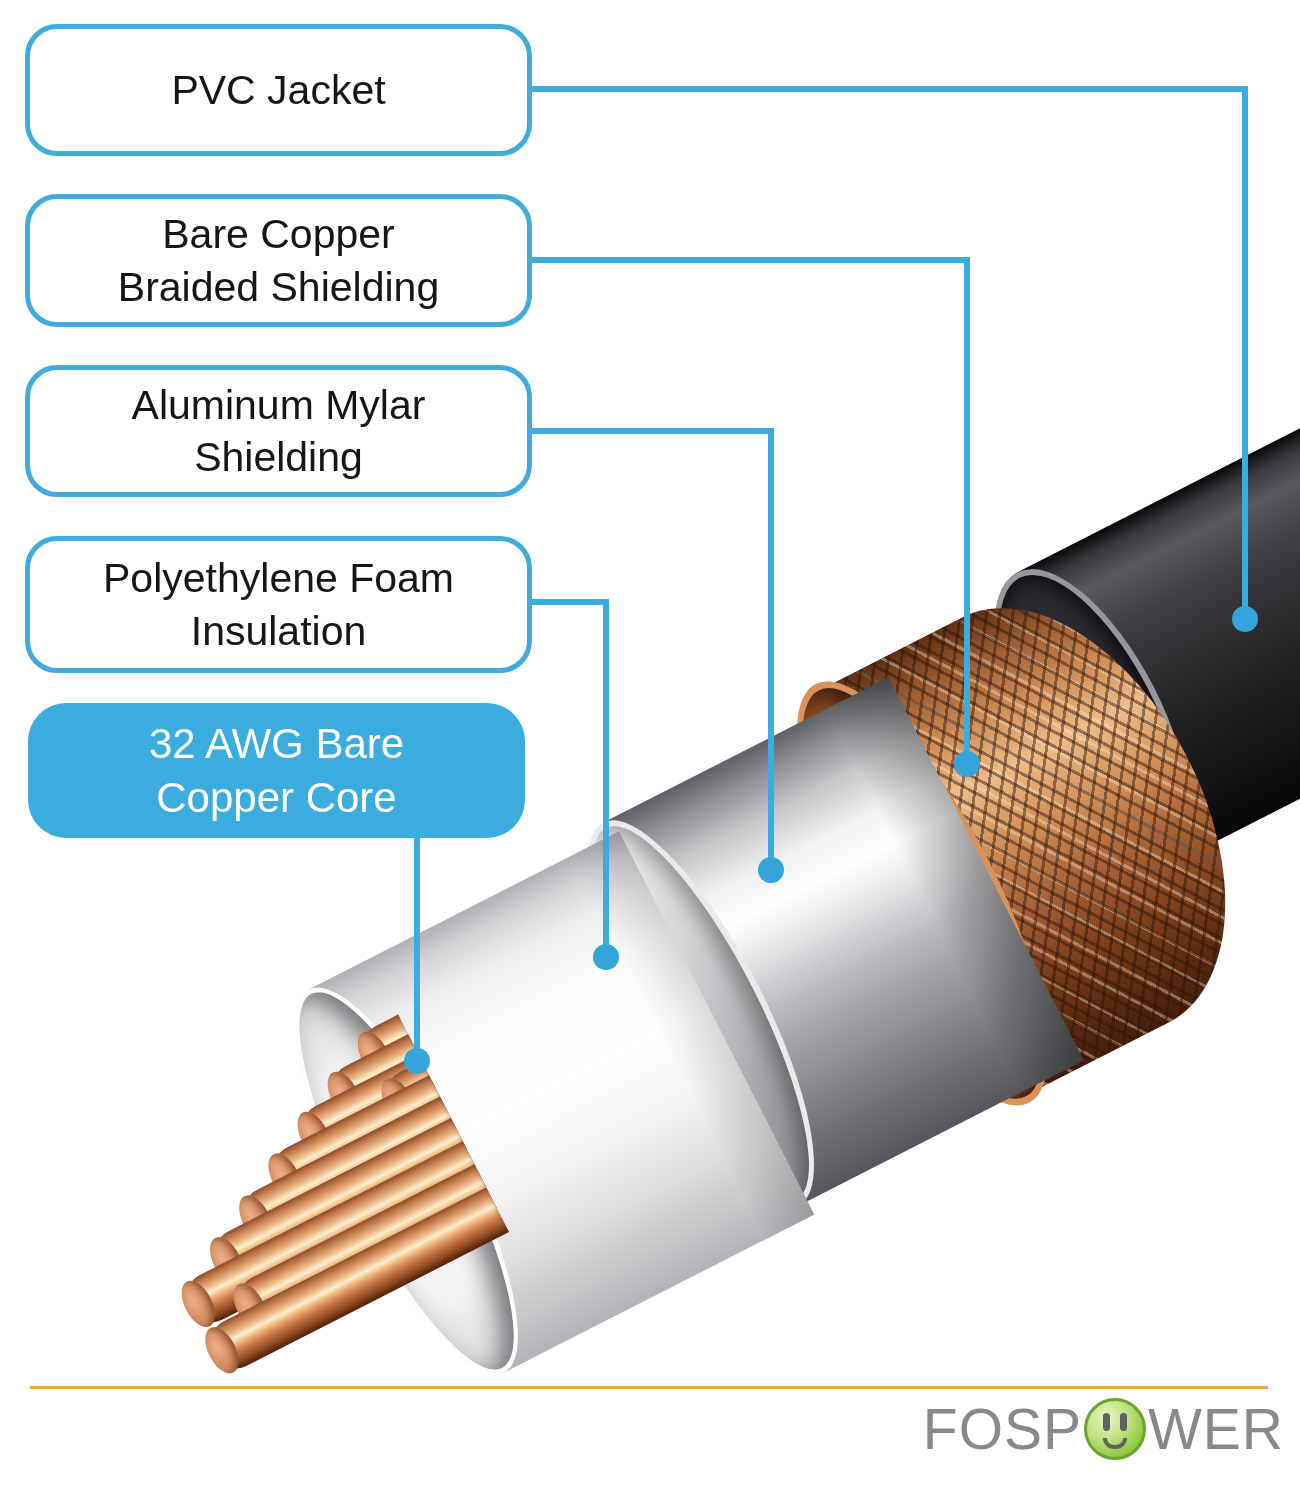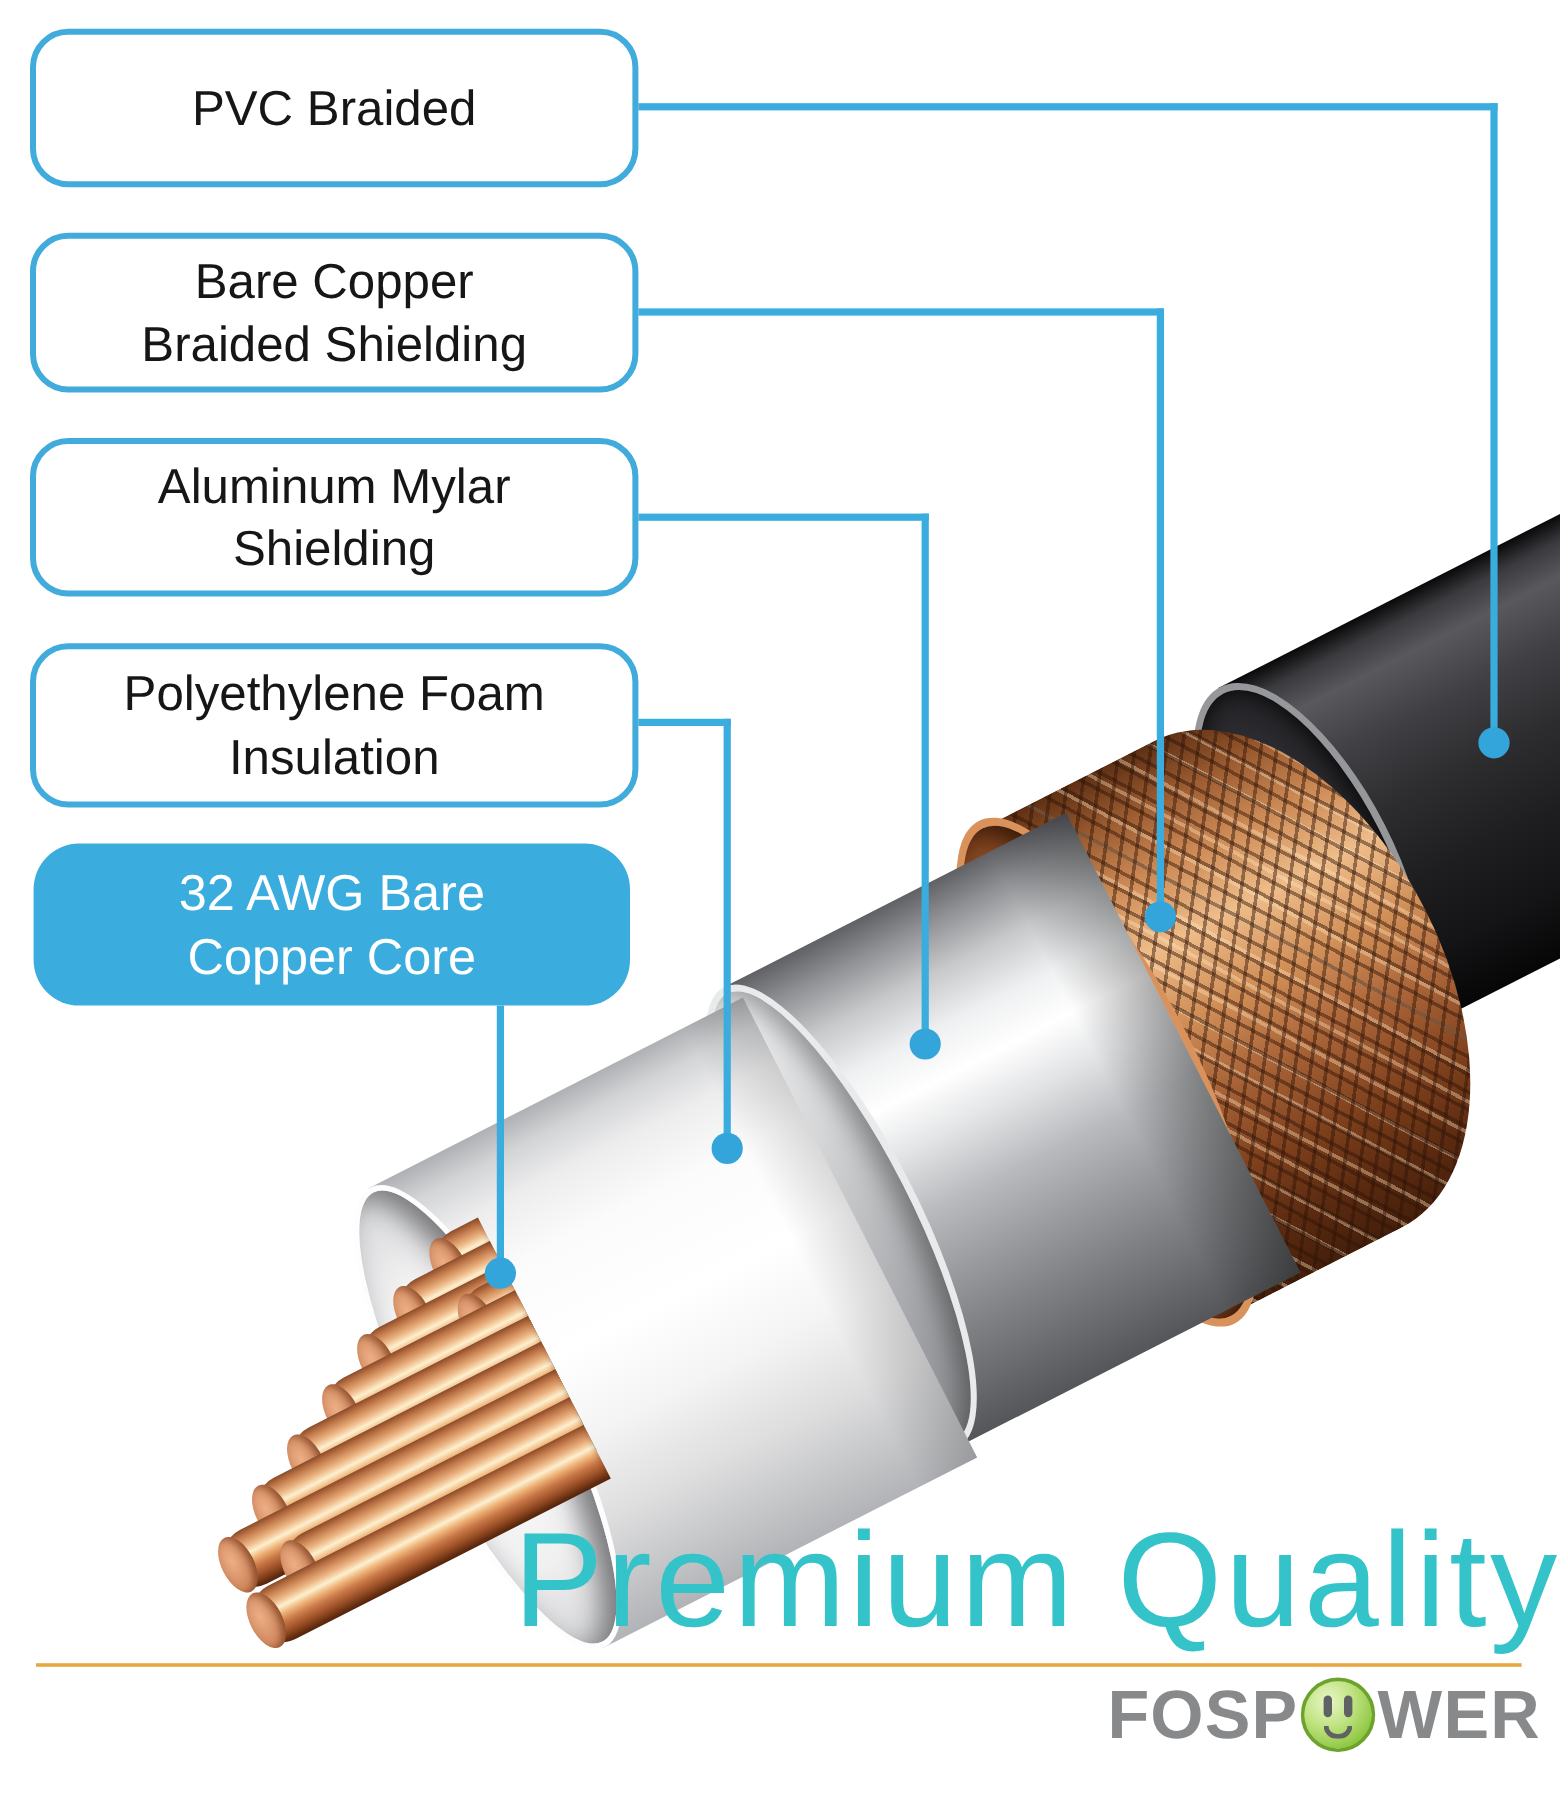--- a/index.html
+++ b/index.html
@@ -72,37 +72,37 @@
   .strand::before{content:"";position:absolute;left:-3px;top:0;width:27px;height:50px;
     border-radius:50%;
     background:radial-gradient(ellipse at 38% 40%,#edaf86 0%,#d28a60 55%,#b06a42 85%,#9c5a36 100%);
     box-shadow:inset -4px 0 6px rgba(105,50,20,.55);}
 
   
   .tagline{position:absolute;left:428px;top:1252px;font-size:112px;letter-spacing:3px;
            color:#35C3CA;z-index:4;white-space:nowrap;}
   .divider{position:absolute;left:30px;top:1386px;width:1238px;height:3px;background:#E9A83F;z-index:4;}
   .logo{position:absolute;right:16px;top:1398px;display:flex;align-items:center;z-index:4;
-        color:#87898B;font-weight:bold;font-size:57px;letter-spacing:1px;}
+        color:#87898B;font-weight:normal;font-size:57px;letter-spacing:1px;}
   .logo-text{line-height:1;}
   .outlet{width:62px;height:62px;border-radius:50%;margin:0 2px;position:relative;
           box-sizing:border-box;border:3px solid #6da32c;
           background:radial-gradient(circle at 35% 30%,#e9f6c9 0%,#c0e381 40%,#8CC63F 78%,#7ab32e 100%);}
   .outlet .slot{position:absolute;width:7px;height:18px;border-radius:4px;background:#5f6163;top:12px;}
   .outlet .slot.left{left:16px;} .outlet .slot.right{right:16px;}
   .outlet .smile{position:absolute;left:50%;transform:translateX(-50%);bottom:8px;width:24px;height:11px;
           border:4px solid #5f6163;border-top:none;border-radius:0 0 24px 24px;box-sizing:border-box;}
 </style>
 </head>
 <body>
 
 <div class="page">
 
   <div class="label-box" style="top:24px;height:132px;">
-    <span>PVC Braided</span>
+    <span>PVC Jacket</span>
   </div>
   <div class="label-box" style="top:194px;height:133px;">
     <span>Bare Copper
 Braided Shielding</span>
   </div>
   <div class="label-box" style="top:365px;height:132px;">
     <span>Aluminum Mylar
 Shielding</span>
   </div>
   <div class="label-box" style="top:536px;height:137px;">
@@ -159,21 +159,20 @@
       <div class="strand" style="left:120px;top:100px;width:230px;"></div>
       <div class="strand" style="left:165px;top:128px;width:185px;"></div>
       <div class="strand" style="left:75px;top:124px;width:275px;"></div>
       <div class="strand" style="left:120px;top:152px;width:230px;"></div>
       <div class="strand" style="left:30px;top:150px;width:320px;"></div>
       <div class="strand" style="left:75px;top:176px;width:275px;"></div>
       <div class="strand" style="left:30px;top:202px;width:320px;"></div>
     </div>
   </div>
 
-  <div class="tagline">Premium Quality</div>
   <div class="divider"></div>
   <div class="logo">
     <span class="logo-text">FOSP</span>
     <div class="outlet">
       <div class="slot left"></div>
       <div class="slot right"></div>
       <div class="smile"></div>
     </div>
     <span class="logo-text">WER</span>
   </div>

